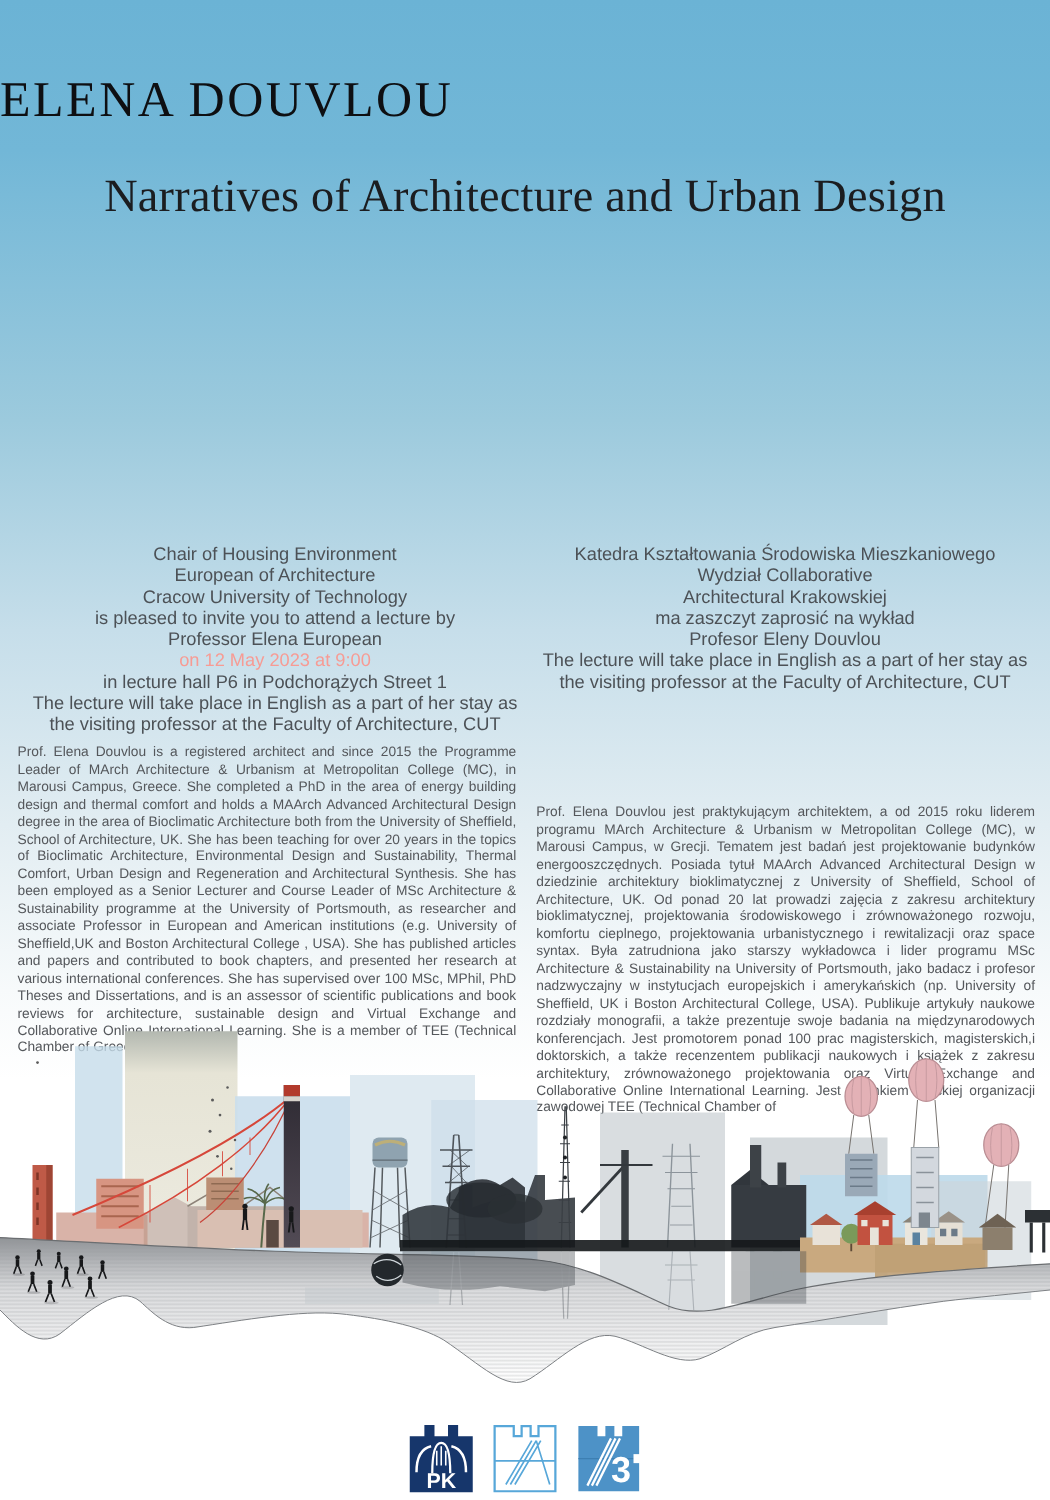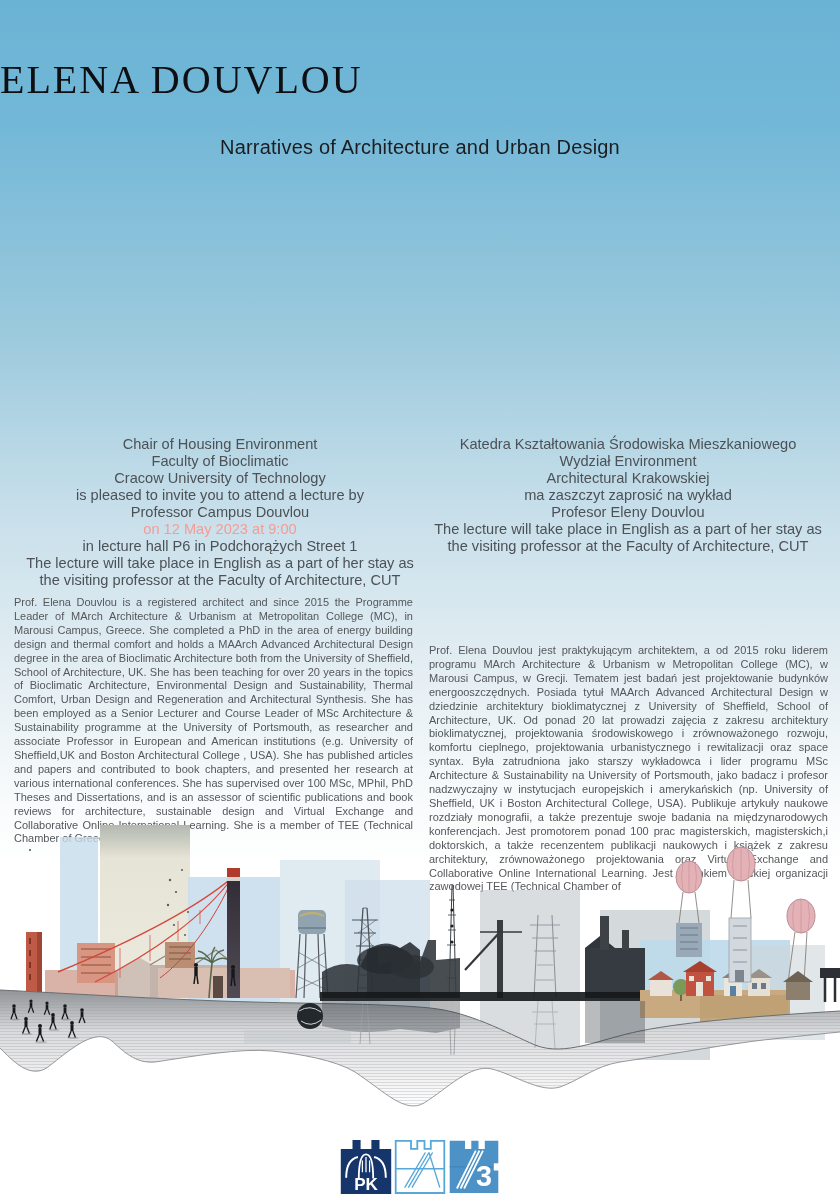--- a/index.html
+++ b/index.html
@@ -8,59 +8,59 @@
     font-family:"Liberation Sans",sans-serif;
     background:linear-gradient(180deg,#6bb3d5 0%,#72b7d7 10%,#9ccadd 28%,#c6deea 42%,#e2edf2 55%,#f7fafb 66%,#ffffff 72%,#ffffff 100%);
   }
   .title{
     position:absolute;top:56px;left:0;width:100%;text-align:left;
     font-family:"Liberation Serif",serif;font-size:40px;font-weight:500;
     color:#0e0f12;letter-spacing:2px;white-space:nowrap;
   }
   .subtitle{
     position:absolute;top:136px;left:0;width:100%;text-align:center;
-    font-size:20px;color:#1b1d20;letter-spacing:.2px;
+    font-size:37px;color:#1b1d20;letter-spacing:.2px;font-family:Liberation Serif, serif;
   }
   .invite{position:absolute;top:436px;font-size:14.6px;line-height:17px;
     color:#4c5156;text-align:center;}
   .invite.en{left:18px;width:404px;text-align:center;}
   .invite.pl{left:428px;width:400px;}
   .invite .accent{color:#f79b94;font-weight:normal;}
   .bio{position:absolute;top:596px;font-size:11px;line-height:13.9px;
     color:#54575b;text-align:justify;margin:0;}
   .bio.en{left:14px;width:399px;}
   .bio.pl{left:429px;width:399px;margin-top:48px;}
   .collage{position:absolute;top:820px;left:0;width:840px;height:330px;}
   .logos{position:absolute;top:1138px;left:0;width:100%;display:flex;
-    justify-content:center;align-items:flex-start;}
+    justify-content:center;gap:13px;align-items:flex-start;}
   .logos svg{display:block;}
 </style>
 </head>
 <body>
 
 <div class="poster">
 
   <div class="title">ELENA DOUVLOU</div>
   <div class="subtitle">Narratives of Architecture and Urban Design</div>
 
   <div class="invite en">
     <div>Chair of Housing Environment</div>
-    <div>Faculty of Bioclimatic</div>
+    <div>European of Architecture</div>
     <div>Cracow University of Technology</div>
     <div>is pleased to invite you to attend a lecture by</div>
-    <div>Professor Campus Douvlou</div>
+    <div>Professor Elena European</div>
     <div class="accent">on 12 May 2023 at 9:00</div>
     <div>in lecture hall P6 in Podchorążych Street 1</div>
     <div>The lecture will take place in English as a part of her stay as</div>
     <div>the visiting professor at the Faculty of Architecture, CUT</div>
   </div>
 
   <div class="invite pl">
     <div>Katedra Kształtowania Środowiska Mieszkaniowego</div>
-    <div>Wydział Environment</div>
+    <div>Wydział Collaborative</div>
     <div>Architectural Krakowskiej</div>
     <div>ma zaszczyt zaprosić na wykład</div>
     <div>Profesor Eleny Douvlou</div>
     <div>The lecture will take place in English as a part of her stay as</div>
     <div>the visiting professor at the Faculty of Architecture, CUT</div>
   </div>
 
   <p class="bio en">Prof. Elena Douvlou is a registered architect and since 2015 the Programme Leader of MArch Architecture &amp; Urbanism at Metropolitan College (MC), in Marousi Campus, Greece. She completed a PhD in the area of energy building design and thermal comfort and holds a MAArch Advanced Architectural Design degree in the area of Bioclimatic Architecture both from the University of Sheffield, School of Architecture, UK. She has been teaching for over 20 years in the topics of Bioclimatic Architecture, Environmental Design and Sustainability, Thermal Comfort, Urban Design and Regeneration and Architectural Synthesis. She has been employed as a Senior Lecturer and Course Leader of MSc Architecture &amp; Sustainability programme at the University of Portsmouth, as researcher and associate Professor in European and American institutions (e.g. University of Sheffield,UK and Boston Architectural College , USA). She has published articles and papers and contributed to book chapters, and presented her research at various international conferences. She has supervised over 100 MSc, MPhil, PhD Theses and Dissertations, and is an assessor of scientific publications and book reviews for architecture, sustainable design and Virtual Exchange and Collaborative Online International Learning. She is a member of TEE (Technical Chamber of Greece).</p>
   <p class="bio pl">Prof. Elena Douvlou jest praktykującym architektem, a od 2015 roku liderem programu MArch Architecture &amp; Urbanism w Metropolitan College (MC), w Marousi Campus, w Grecji. Tematem jest badań jest projektowanie budynków energooszczędnych. Posiada tytuł MAArch Advanced Architectural Design w dziedzinie architektury bioklimatycznej z University of Sheffield, School of Architecture, UK. Od ponad 20 lat prowadzi zajęcia z zakresu architektury bioklimatycznej, projektowania środowiskowego i zrównoważonego rozwoju, komfortu cieplnego, projektowania urbanistycznego i rewitalizacji oraz space syntax. Była zatrudniona jako starszy wykładowca i lider programu MSc Architecture &amp; Sustainability na University of Portsmouth, jako badacz i profesor nadzwyczajny w instytucjach europejskich i amerykańskich (np. University of Sheffield, UK i Boston Architectural College, USA). Publikuje artykuły naukowe rozdziały monografii, a także prezentuje swoje badania na międzynarodowych konferencjach. Jest promotorem ponad 100 prac magisterskich, magisterskich,i doktorskich, a także recenzentem publikacji naukowych i książek z zakresu architektury, zrównoważonego projektowania oraz Virtual Exchange and Collaborative Online International Learning. Jest członkiem greckiej organizacji zawodowej TEE (Technical Chamber of</p>
 

